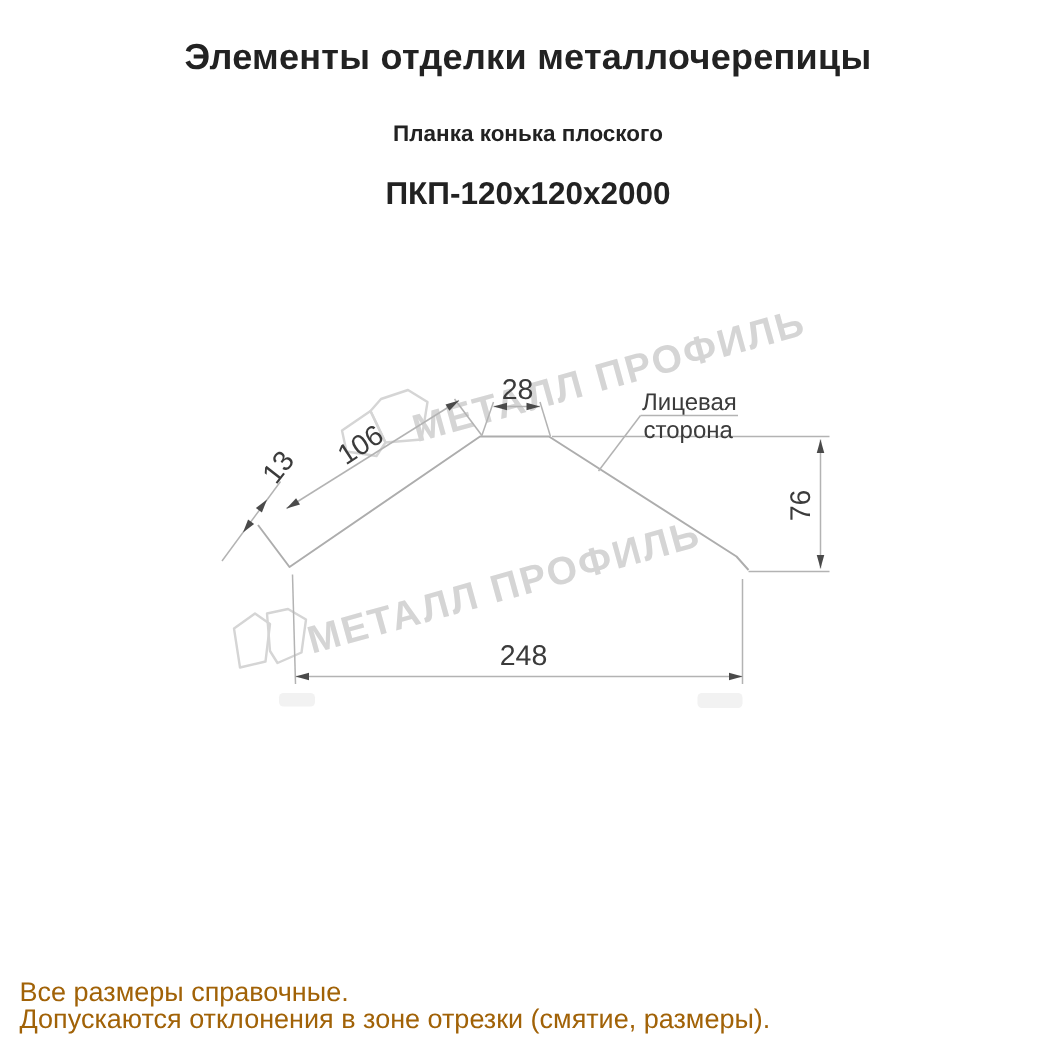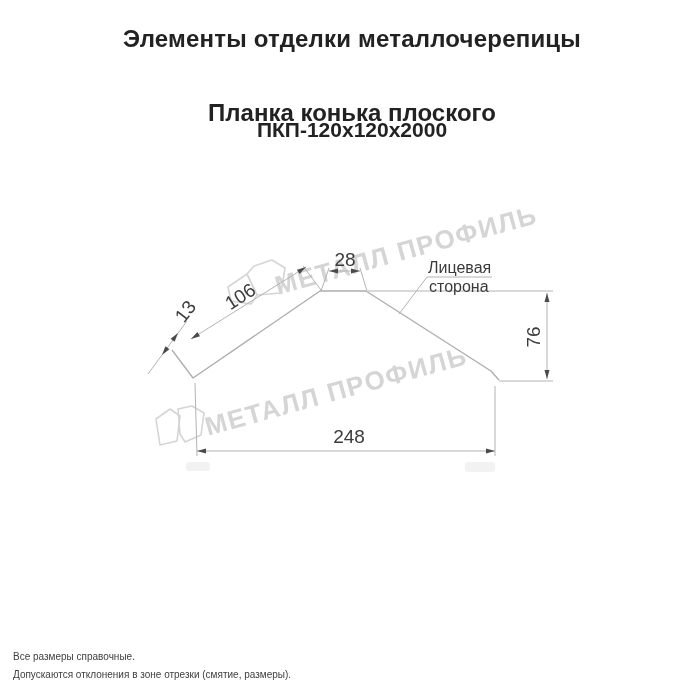--- a/index.html
+++ b/index.html
@@ -2,24 +2,24 @@
 <html><head>
 <meta charset="utf-8">
 <style>
   html,body{margin:0;padding:0;background:#ffffff;}
   body{
     width:700px;height:700px;position:relative;overflow:hidden;
     font-family:"Liberation Sans", sans-serif;
   }
   .hdr{position:absolute;left:0;width:624px;text-align:center;color:#222;margin-left:40px;}
   .hdr.main{top:25px;font-size:24px;font-weight:bold;letter-spacing:0.2px;}
-  .hdr.sub1{top:99px;font-size:24px;font-weight:bold;}
+  .hdr.sub1{top:81px;font-size:15px;font-weight:bold;}
   .hdr.sub2{top:118px;font-size:21px;font-weight:bold;}
   svg.draw{position:absolute;left:0;top:0;width:700px;height:700px;}
-  .note{position:absolute;left:13px;font-size:10px;color:#404040;}
+  .note{position:absolute;left:13px;font-size:18px;color:#a16207;}
   .note.n1{top:651px;}
   .note.n2{top:669px;}
   .wm-text{font-size:26px;font-weight:bold;letter-spacing:1.5px;fill:#d5d5d5;}
   .wm-shape{fill:none;stroke:#d5d5d5;stroke-width:1.6;stroke-linejoin:round;}
   .pline{fill:none;stroke:#adadad;stroke-width:1.3;stroke-linejoin:round;}
   .dline{fill:none;stroke:#b3b3b3;stroke-width:1;}
   .arrow{fill:#4a4a4a;stroke:none;}
   .dimtxt{fill:#3b3b3b;font-size:19px;}
   .lbltxt{fill:#3b3b3b;font-size:16px;}
   .ghost{fill:#f2f2f2;stroke:none;}

